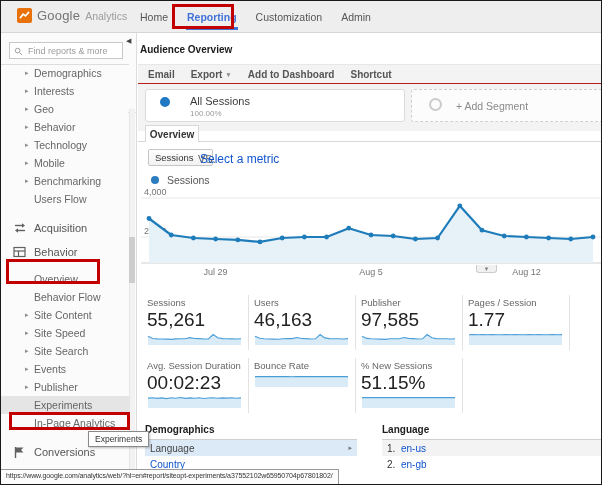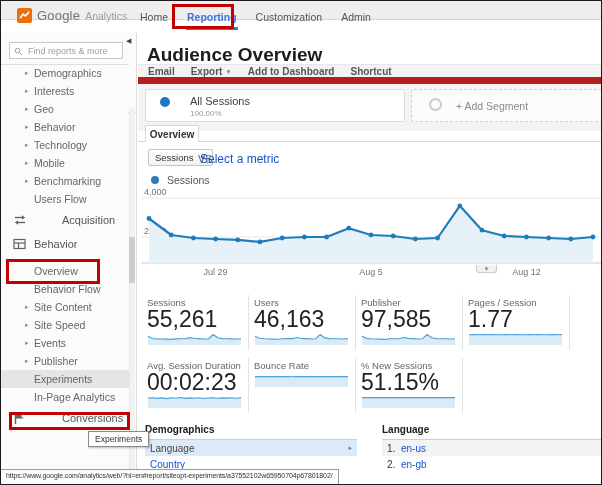--- a/index.html
+++ b/index.html
@@ -3,21 +3,21 @@
 <meta charset="utf-8">
 <style>
   html,body{margin:0;padding:0;background:#fff;}
   *{box-sizing:border-box;}
   .frame{
     position:relative;width:602px;height:485px;overflow:hidden;
     border:1px solid #1a1a1a;background:#fff;
     font-family:"Liberation Sans", sans-serif;
   }
   
-  .topbar{position:absolute;left:0;top:0;right:0;height:19px;background:#eeeeee;border-bottom:1px solid #d6d6d6;z-index:5;padding-left:40px;}
+  .topbar{position:absolute;left:0;top:0;right:0;height:32px;background:#eeeeee;border-bottom:1px solid #d6d6d6;z-index:5;padding-left:40px;}
   .logo{position:absolute;left:16px;top:7px;display:flex;align-items:center;gap:5px;cursor:pointer;}
   .logo-icon{width:15px;height:15px;background:#e8710a;border-radius:2px;display:flex;align-items:center;justify-content:center;}
   .logo-google{font-size:13px;color:#747474;letter-spacing:.2px;}
   .logo-analytics{font-size:10.5px;color:#9d9d9d;}
   .tabs{position:absolute;left:137px;top:0;height:32px;display:flex;align-items:center;gap:15px;}
   .tab{position:relative;font-size:10.5px;color:#565656;padding:10px 2px;cursor:pointer;}
   .tab.active{color:#4272d8;font-weight:bold;}
   .tab.active::after{content:"";position:absolute;left:1px;right:1px;bottom:3px;height:3px;background:#4272d8;}
   
   .anno{position:absolute;border:3px solid #c30000;z-index:40;pointer-events:none;background:transparent;}
@@ -30,29 +30,29 @@
   .searchbox input{border:none;outline:none;width:86px;font-size:9px;color:#555;background:transparent;font-family:Liberation Sans, sans-serif;}
   .searchbox input::placeholder{color:#9c9c9c;}
   .collapse-arrow{position:absolute;left:122px;top:2px;font-size:7px;color:#444;cursor:pointer;}
   .side-sep{position:absolute;left:0;top:31px;width:128px;border-top:1px solid #ddd;}
   .sidenav{position:absolute;left:0;top:31px;width:128px;}
   .sn{height:18px;display:flex;align-items:center;font-size:10.5px;color:#666;padding-left:24px;cursor:pointer;white-space:nowrap;}
   .sn .arr{width:9px;font-size:7px;color:#8e8e8e;flex:none;}
   .sn.section{height:24px;font-size:11px;color:#555;padding-left:12px;}
   .sn.section .sicon{width:14px;height:13px;margin-right:7px;flex:none;display:flex;align-items:center;}
   .sn.hl{background:#e5e5e5;}
-  .gap8{gap:28px;} .gap6{margin-top:6px;}
+  .gap8{margin-top:8px;} .gap6{margin-top:6px;}
   .scroll-up{position:absolute;left:127px;top:67px;width:8px;height:6px;}
   .scroll-track{position:absolute;left:128px;top:76px;width:6px;height:384px;background:#f2f2f2;border-left:1px solid #e7e7e7;}
   .scroll-thumb{position:absolute;left:128px;top:204px;width:6px;height:46px;background:#cdcdcd;cursor:pointer;}
   .tooltip{position:absolute;left:87px;top:430px;background:#fff;border:1px solid #8a8a8a;box-shadow:1px 1px 2px rgba(0,0,0,.25);font-size:8.5px;color:#333;padding:2px 6px;z-index:45;white-space:nowrap;}
   
   .main{position:absolute;left:137px;top:32px;right:0;bottom:0;background:#fff;overflow:hidden;}
-  .page-title{position:absolute;left:9px;top:11px;font-size:19px;font-weight:bold;color:#1b1b1b;}
-  .toolbar{position:absolute;left:0;right:0;top:31px;height:20px;background:#f3f3f3;border-top:1px solid #e7e7e7;border-bottom:7px solid #b91c1c;display:flex;align-items:center;padding-left:10px;gap:16px;}
+  .page-title{position:absolute;left:2px;top:11px;font-size:10px;font-weight:bold;color:#1b1b1b;}
+  .toolbar{position:absolute;left:0;right:0;top:31px;height:20px;background:#f3f3f3;border-top:1px solid #e7e7e7;border-bottom:1px solid #b91c1c;display:flex;align-items:center;padding-left:10px;gap:16px;}
   .toolbar .tbl{font-size:10px;font-weight:bold;color:#555;cursor:pointer;display:flex;align-items:center;gap:3px;}
   .caret{font-size:6.5px;color:#888;}
   .segband{position:absolute;left:0;right:0;top:51px;height:47px;background:#f3f3f3;}
   .seg-all{position:absolute;left:7px;top:5px;width:260px;height:33px;background:#fff;border:1px solid #dcdcdc;border-radius:3px;cursor:pointer;}
   .donut{position:absolute;left:14px;top:7px;width:10px;height:10px;border:5px solid #1f78c1;border-radius:50%;}
   .seg-all-label{position:absolute;left:44px;top:5px;font-size:11px;color:#3c3c3c;}
   .seg-all-pct{position:absolute;left:44px;top:19px;font-size:8px;color:#9a9a9a;}
   .seg-add{position:absolute;left:273px;top:5px;width:320px;height:33px;background:#fcfcfc;border:1px dashed #cfcfcf;border-radius:3px;cursor:pointer;}
   .grey-ring{position:absolute;left:17px;top:8px;width:13px;height:13px;border:2px solid #cbcbcb;border-radius:50%;}
   .seg-add-label{position:absolute;left:44px;top:10px;font-size:10.5px;color:#8a8a8a;}
@@ -63,21 +63,21 @@
   .sel-metric{position:absolute;left:62px;top:119px;font-size:12px;color:#1155cc;cursor:pointer;}
   .legend{position:absolute;left:13px;top:141px;display:flex;align-items:center;gap:8px;}
   .legend-dot{width:8px;height:8px;border-radius:50%;background:#2e7cc0;}
   .legend-label{font-size:10.5px;color:#555;}
   #timeseries{position:absolute;left:3px;top:155px;}
   .chart-collapse{position:absolute;left:338px;top:232px;width:21px;height:8px;background:#f1f1f1;border:1px solid #ccc;border-top:none;border-radius:0 0 3px 3px;display:flex;align-items:center;justify-content:center;font-size:6px;color:#888;line-height:6px;cursor:pointer;}
   .cards{position:absolute;left:4px;display:flex;}
   .cards1{top:262px;} .cards2{top:325px;}
   .card{width:107px;height:55px;border-right:1px solid #e2e2e2;padding:2px 0 0 5px;}
   .card-label{font-size:9.5px;color:#666;margin-bottom:1px;white-space:nowrap;}
-  .card-value{font-size:23px;color:#222;line-height:21px;}
+  .card-value{font-size:19px;color:#222;line-height:21px;}
   .bpanel-left{position:absolute;left:7px;top:391px;width:212px;}
   .bpanel-right{position:absolute;left:244px;top:391px;right:0;}
   .bheader{font-size:10px;font-weight:bold;color:#1c1c1c;padding-bottom:3px;border-bottom:1px solid #cfcfcf;height:16px;}
   .brow{height:16px;display:flex;align-items:center;padding:0 5px;font-size:10px;color:#1155cc;cursor:pointer;}
   .brow.sel{background:#dceaf7;color:#444;}
   .brow .rowarr{margin-left:auto;font-size:7px;color:#777;}
   .brow .rank{color:#333;width:14px;flex:none;}
   .urlbar{position:absolute;left:0;bottom:0;height:15px;background:#fcfcfc;border:1px solid #9a9a9a;border-left:none;border-bottom:none;padding:2px 5px;font-size:7px;letter-spacing:-0.1px;color:#333;white-space:nowrap;z-index:60;}
 </style>
 </head>
@@ -177,20 +177,24 @@
           <span class="arr"></span>
           <span>Behavior Flow</span>
         </div>
         <div class="sn">
           <span class="arr">▸</span>
           <span>Site Content</span>
         </div>
         <div class="sn">
           <span class="arr">▸</span>
           <span>Site Speed</span>
+        </div>
+        <div class="sn">
+          <span class="arr">▸</span>
+          <span>Site Search</span>
         </div>
         <div class="sn">
           <span class="arr">▸</span>
           <span>Events</span>
         </div>
         <div class="sn">
           <span class="arr">▸</span>
           <span>Publisher</span>
         </div>
         <div class="sn hl">

